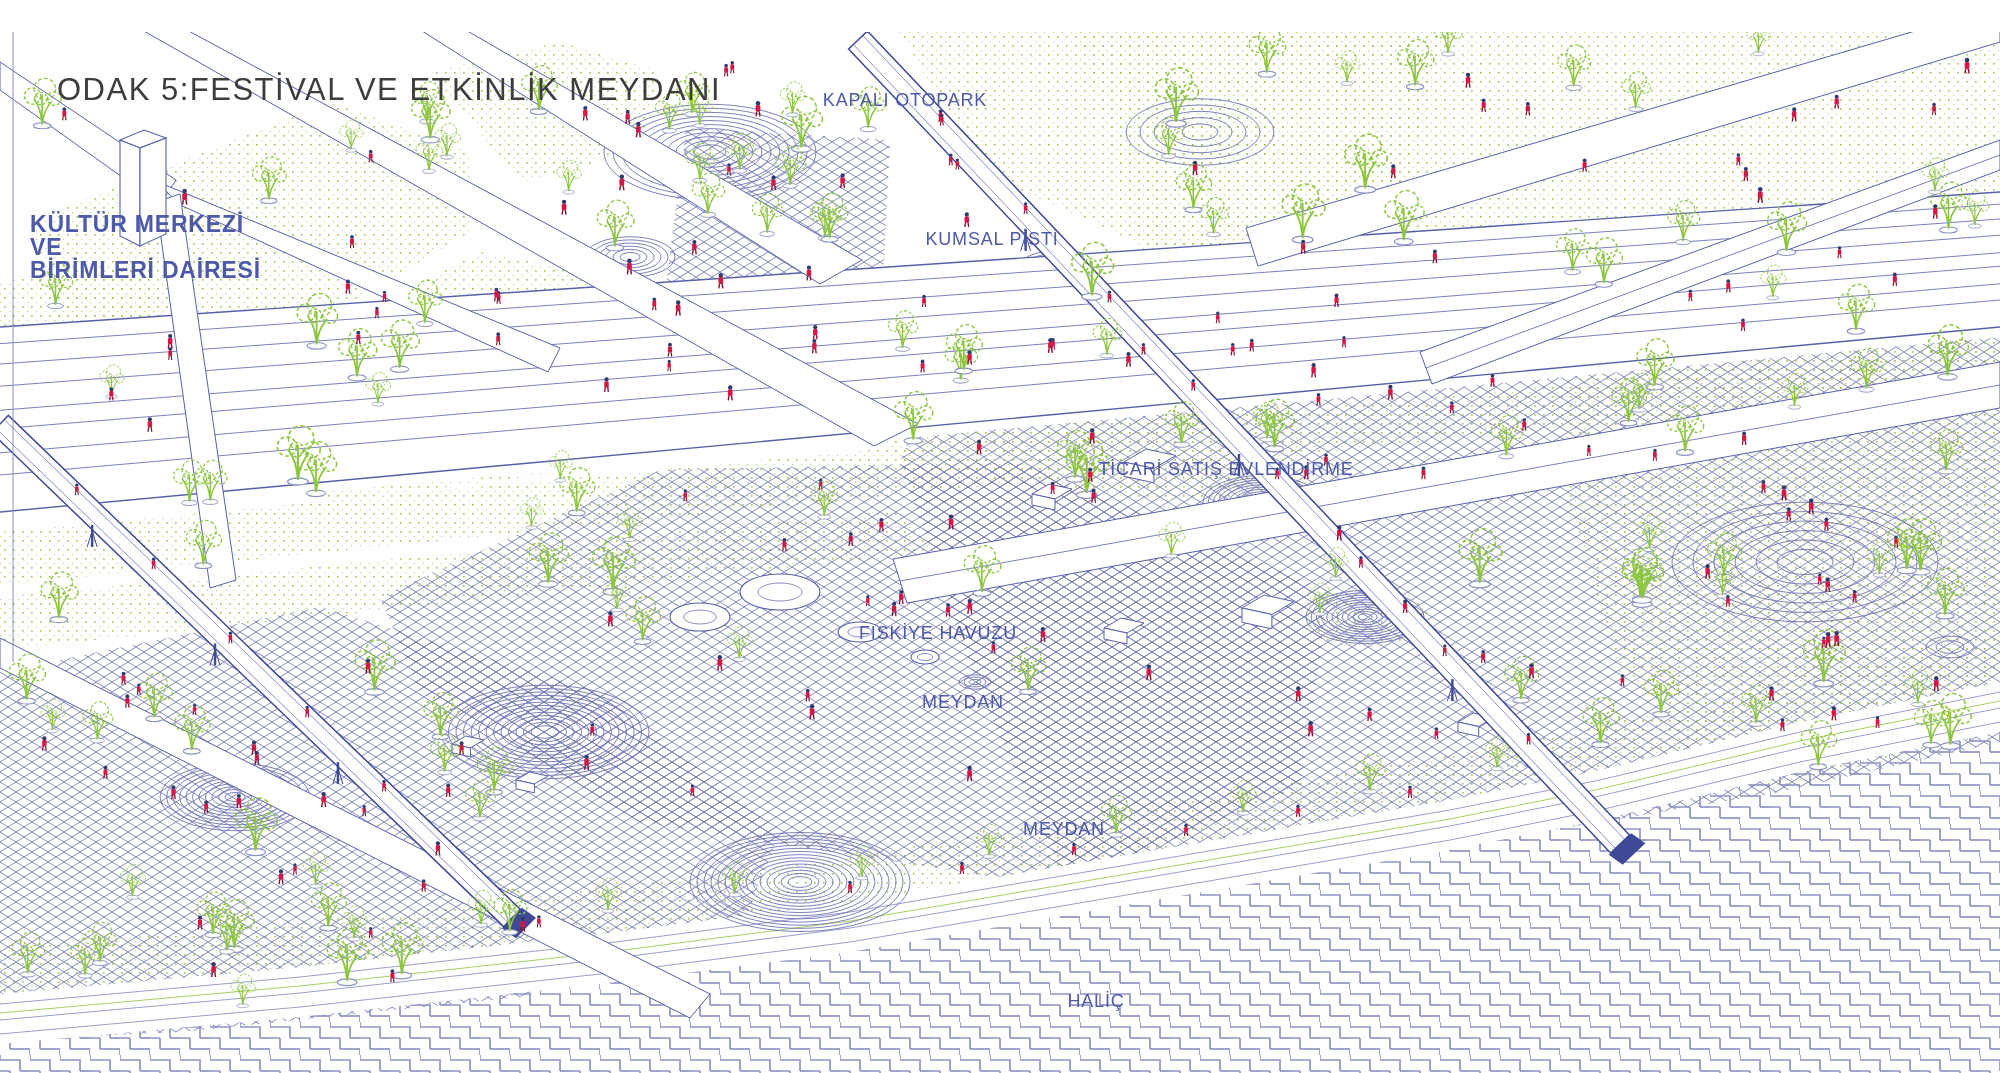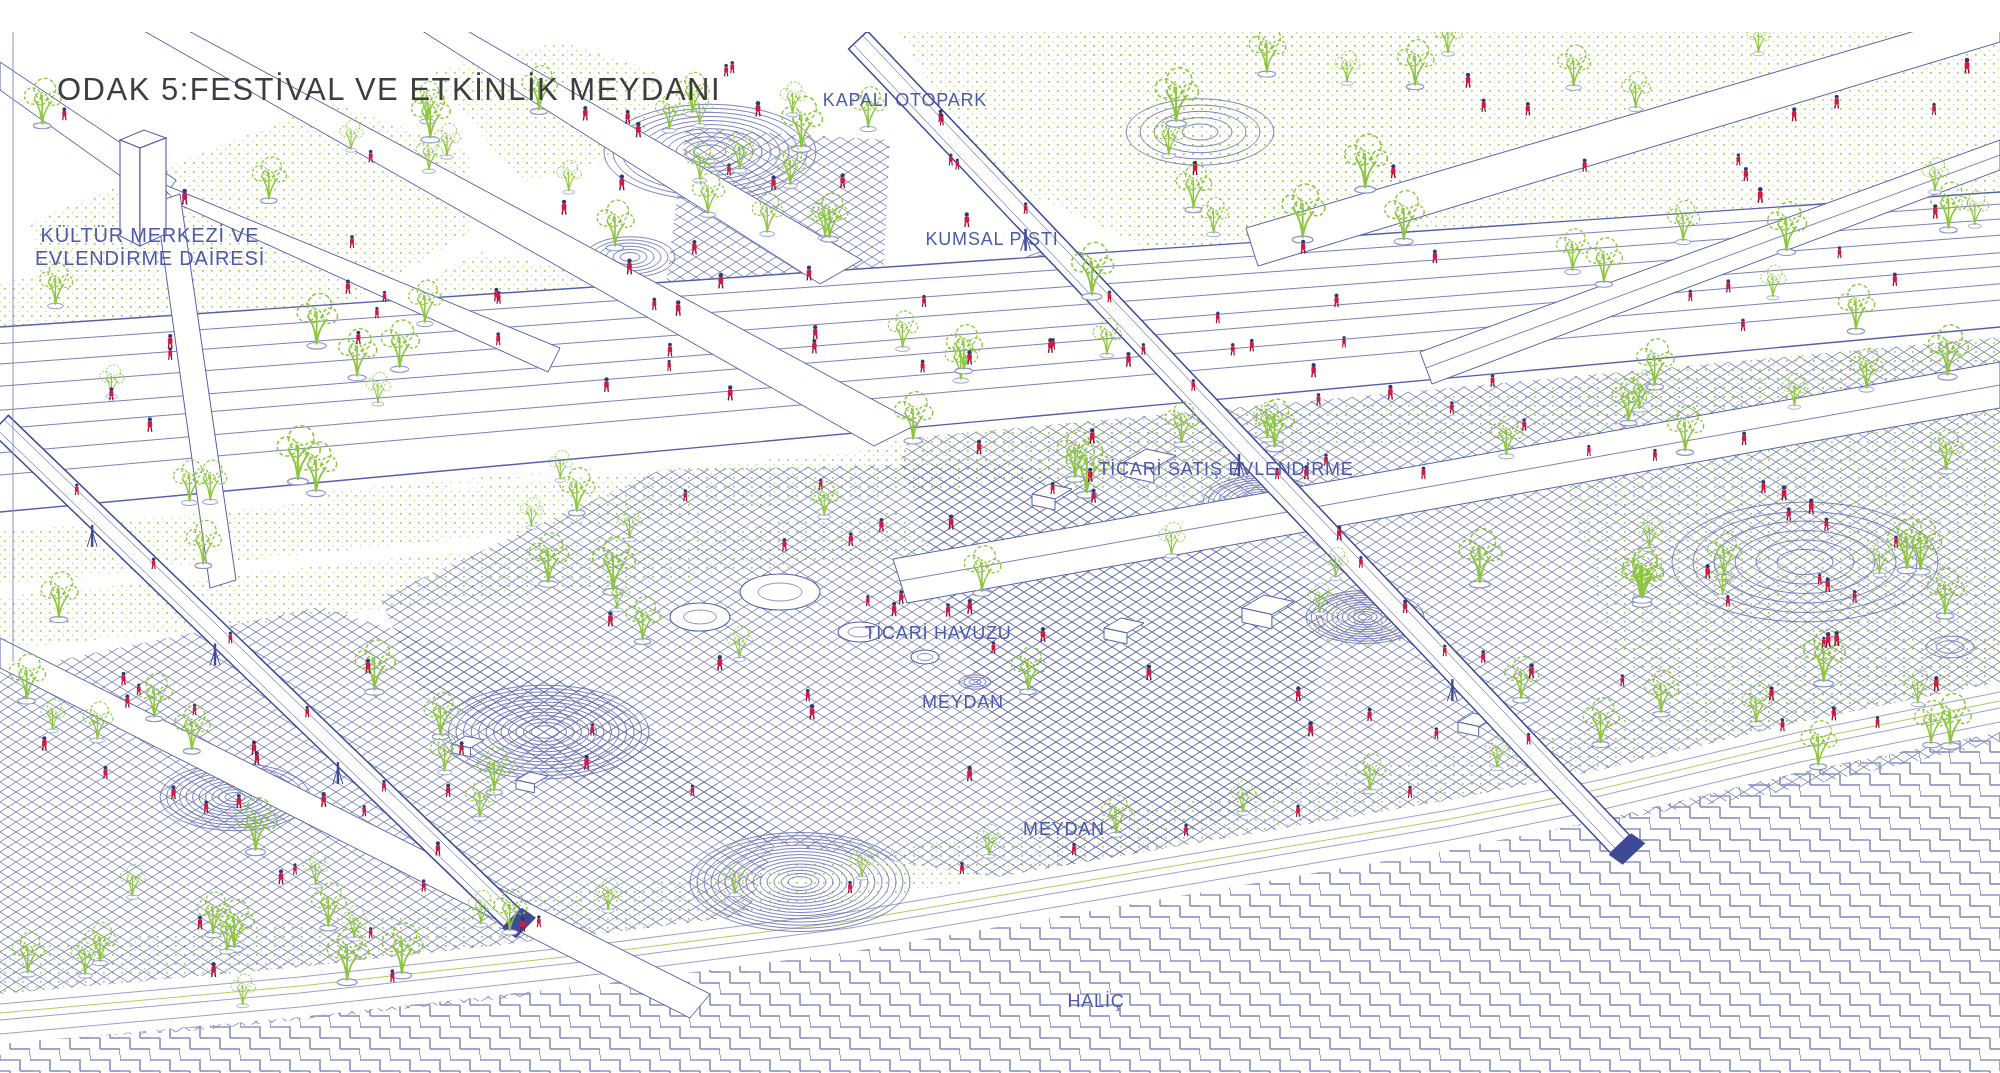--- a/index.html
+++ b/index.html
@@ -3,21 +3,21 @@
 <meta charset="utf-8">
 <style>
   html,body{margin:0;padding:0;background:#ffffff;}
   .stage{position:relative;width:2000px;height:1073px;overflow:hidden;background:#fff;
          font-family:"Liberation Sans",sans-serif;margin-top:32px;}
   .stage svg{position:absolute;left:0;top:0;}
   .title{position:absolute;left:57px;top:40px;font-size:31px;letter-spacing:1.5px;
          color:#3d3d3d;font-weight:500;white-space:nowrap;z-index:5;}
   .lbl{position:absolute;transform:translate(-50%,-50%);color:#4d59a9;font-size:18px;
        letter-spacing:0.8px;white-space:nowrap;z-index:5;font-weight:400;}
-  .lbl.small{font-size:20px;text-align:center;white-space:normal;line-height:23px;width:240px;}
+  .lbl.small{font-size:23px;white-space:normal;line-height:23px;width:240px;font-weight:bold;}
 </style>
 </head>
 <body>
 
 <div class="stage">
 
   <svg id="plan" width="2000" height="1073" viewBox="0 0 2000 1073">
     <defs>
       <pattern id="hatch" width="16" height="10" patternUnits="userSpaceOnUse">
         <path d="M0,0 L16,10 M0,10 L16,0" stroke="#757dbb" stroke-width="0.9" fill="none"></path>
@@ -680,27 +680,27 @@
         <use transform="translate(1528.56 711.52) scale(1)" href="#person" xlink:href="#person"></use>
       </g>
     </svg>
 
   <div class="title">ODAK 5:FESTİVAL VE ETKİNLİK MEYDANI</div>
 
   <div class="lbl" style="left:905px;top:68px">KAPALI OTOPARK</div>
 
   <div class="lbl small" style="left:150px;top:215px">
     <span>KÜLTÜR MERKEZİ VE</span><br>
-    <span>EVLENDİRME DAİRESİ</span>
+    <span>BİRİMLERİ DAİRESİ</span>
   </div>
 
   <div class="lbl" style="left:992px;top:207px">KUMSAL PİSTİ</div>
 
   <div class="lbl" style="left:1226px;top:437px">TİCARİ SATIŞ EVLENDİRME</div>
 
-  <div class="lbl" style="left:938px;top:601px">TİCARİ HAVUZU</div>
+  <div class="lbl" style="left:938px;top:601px">FISKİYE HAVUZU</div>
 
   <div class="lbl" style="left:963px;top:670px">MEYDAN</div>
 
   <div class="lbl" style="left:1064px;top:797px">MEYDAN</div>
 
   <div class="lbl" style="left:1096px;top:969px">HALİÇ</div>
 </div>
 
 </body></html>

